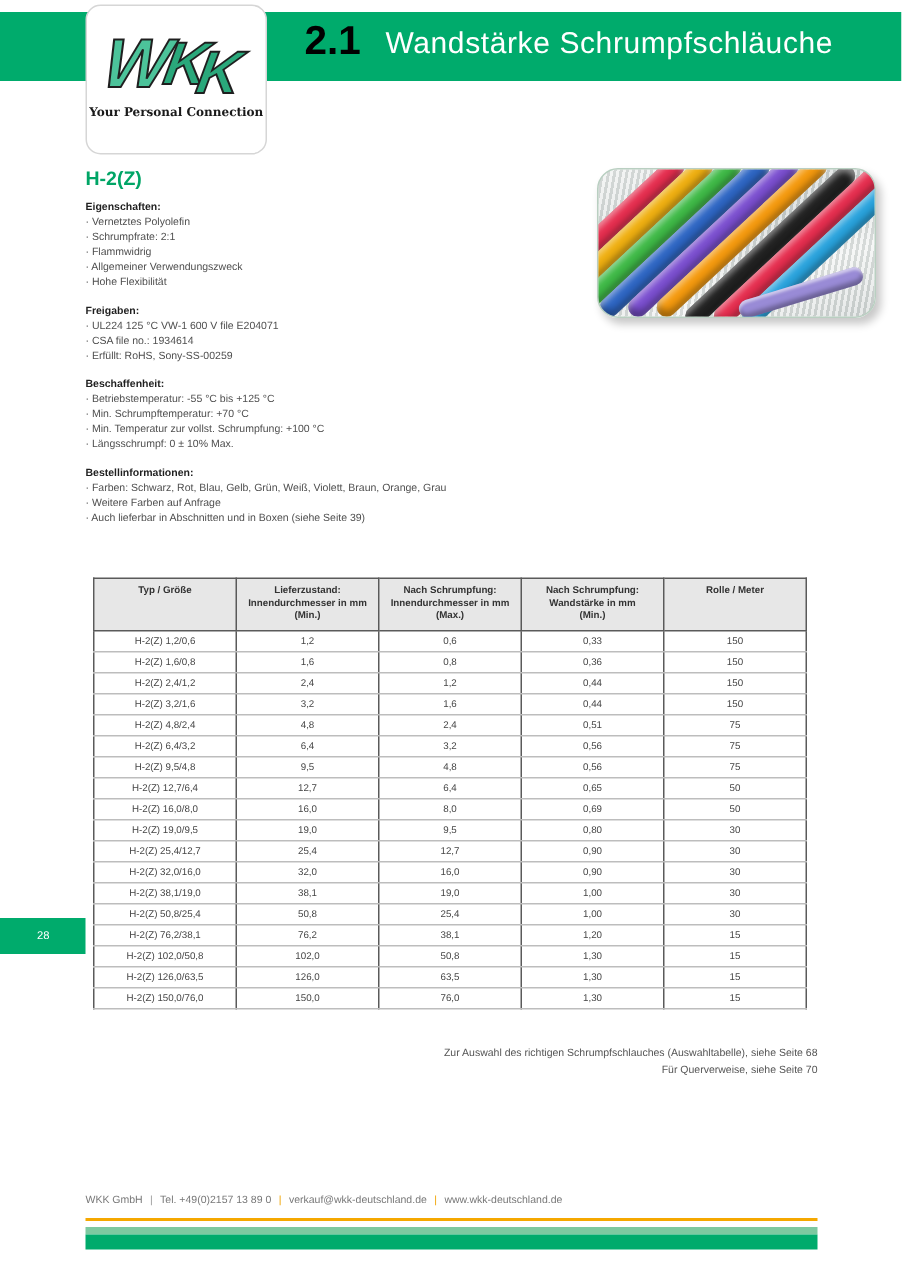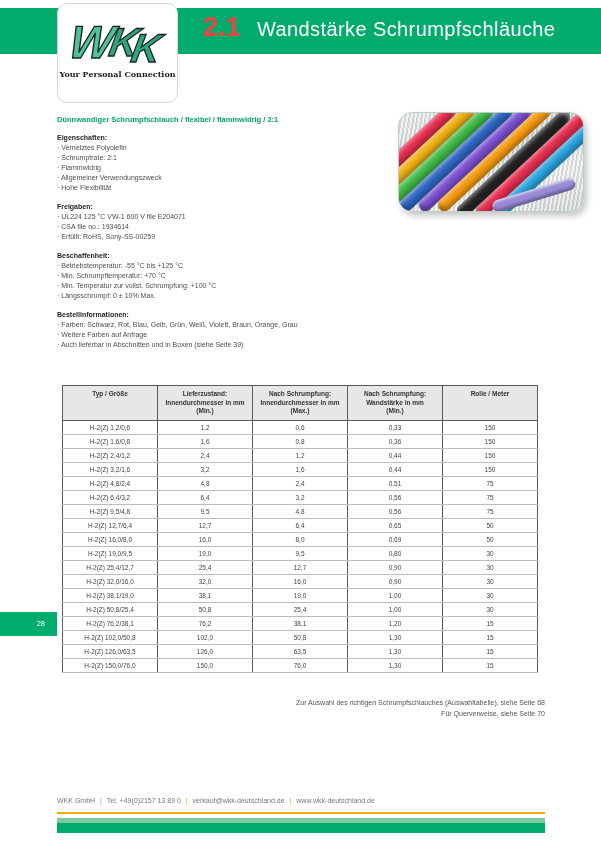--- a/index.html
+++ b/index.html
@@ -3,21 +3,21 @@
 <meta charset="utf-8">
 <style>
   html,body{margin:0;padding:0;}
   body{
     width:601px;height:850px;position:relative;overflow:hidden;
     background:#ffffff;font-family:"Liberation Sans",sans-serif;
     -webkit-font-smoothing:antialiased;
   }
   
   .band{position:absolute;left:0;top:8px;width:601px;height:46px;background:#00ab6c;z-index:1;}
-  .band-number{position:absolute;left:203px;top:12px;font-size:27px;font-weight:bold;color:#ef4444;z-index:2;}
+  .band-number{position:absolute;left:203px;top:12px;font-size:27px;font-weight:bold;color:#000000;z-index:2;}
   .band-title{position:absolute;left:257px;top:18px;font-size:20px;color:#fff;letter-spacing:.4px;z-index:2;}
   .logo-box{
     position:absolute;left:57px;top:3px;width:121px;height:100px;box-sizing:border-box;
     background:#fff;border:1px solid #d6d6d6;border-radius:10px;z-index:5;text-align:center;
   }
   .logo-svg{display:block;margin:10px auto 0 auto;}
   .logo-tagline{
     font-family:"DejaVu Serif",serif;font-weight:bold;
     font-size:8px;color:#1a1a1a;margin-top:3px;white-space:nowrap;
   }
@@ -54,21 +54,21 @@
     border:1px solid #5a5a5a;padding:4px 2px;white-space:pre-line;line-height:8.5px;
     text-align:center;vertical-align:top;
   }
   .spec-table td{
     font-size:6.5px;color:#454545;text-align:center;height:13px;line-height:13px;padding:0;
     border-left:1px solid #5a5a5a;border-right:1px solid #5a5a5a;border-bottom:1px solid #bdbdbd;
   }
   
   .page-tab{
     position:absolute;left:0;top:612px;width:57px;height:24px;box-sizing:border-box;
-    background:#00ab6c;color:#fff;font-size:7.5px;line-height:24px;text-align:right;padding-right:12px;
+    background:#00ab6c;color:#fff;font-size:7.5px;line-height:24px;text-align:right;padding-right:24px;
   }
   .notes{position:absolute;right:56px;top:698px;text-align:right;font-size:7px;color:#555;line-height:10.5px;}
   .footer-line{position:absolute;left:57px;top:797px;font-size:7px;color:#787878;}
   .sep{color:#f0a300;padding:0 3px;}
   .sep.gray{color:#9a9a9a;}
   .stripe-orange{position:absolute;left:57px;top:812px;width:488px;height:2px;background:#f5a800;}
   .stripe-lgreen{position:absolute;left:57px;top:818px;width:488px;height:5px;background:#7dc9a0;}
   .stripe-green{position:absolute;left:57px;top:823px;width:488px;height:10px;background:#00ab6c;}
 </style>
 </head>
@@ -98,21 +98,21 @@
       <div class="tube" style="background: rgb(123, 79, 208); left: 70px; top: -30px;"></div>
       <div class="tube" style="background: rgb(245, 154, 14); left: 89px; top: -30px;"></div>
       <div class="tube" style="background: rgb(34, 34, 34); left: 108px; top: -24px;"></div>
       <div class="tube" style="background: rgb(230, 46, 79); left: 127px; top: -24px;"></div>
       <div class="tube" style="background: rgb(41, 163, 221); left: 146px; top: -24px;"></div>
       <div class="flat-tube" style="background: rgb(153, 139, 214);"></div>
     </div>
 </div>
 
 <div class="content">
-  <div class="product-sub">Dünnwandiger Schrumpfschlauch / flexibel / flammwidrig / 2:1</div>
+  <h1 class="product-name">H-2(Z)</h1>
 
   <div>
     <div class="sec-title">Eigenschaften:</div>
     <div>
 
     <div class="li">Vernetztes Polyolefin</div>
         <div class="li">Schrumpfrate: 2:1</div>
         <div class="li">Flammwidrig</div>
         <div class="li">Allgemeiner Verwendungszweck</div>
         <div class="li">Hohe Flexibilität</div>

